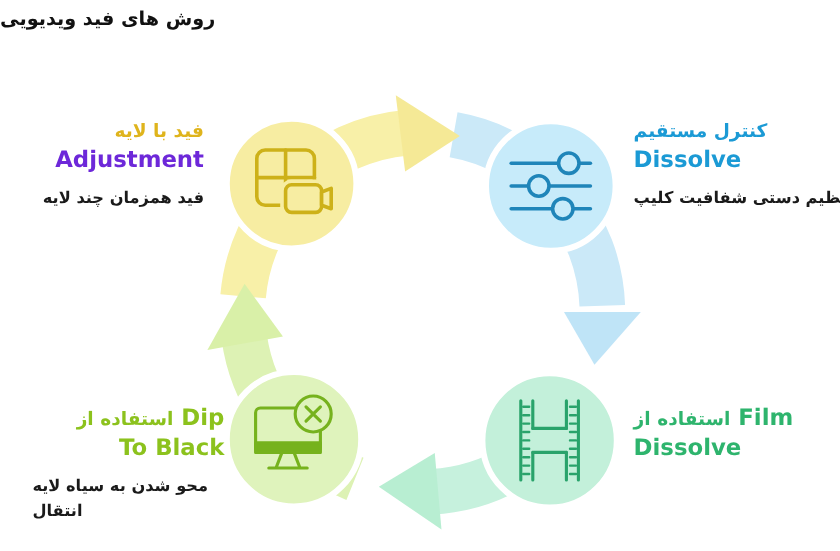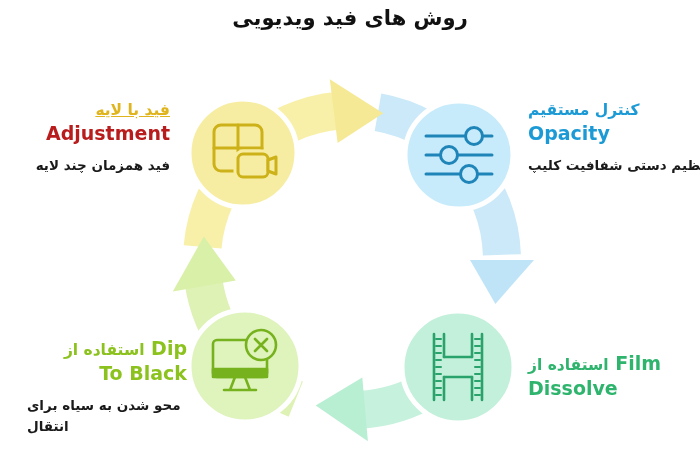--- a/index.html
+++ b/index.html
@@ -1,22 +1,22 @@
 <!DOCTYPE html>
 <html lang="fa"><head>
 <meta charset="utf-8">
 <style>
   html,body{margin:0;padding:0;background:#ffffff;}
   .canvas{
     position:relative;width:700px;height:459px;overflow:hidden;
     font-family:"DejaVu Sans",sans-serif;background:#ffffff;
   }
   .page-title{
-    position:absolute;top:6px;left:0;width:700px;text-align:center;
-    font-size:21px;font-weight:700;color:#111111;margin:0;
+    position:absolute;top:6px;left:0;width:700px;text-align:left;
+    font-size:16px;font-weight:700;color:#111111;margin:0;
   }
   .diagram-svg{position:absolute;left:0;top:0;}
   .node-label{position:absolute;display:flex;flex-direction:column;}
   .node-label.align-right{align-items:flex-end;}
   .node-label.align-left{align-items:flex-start;}
   .node-title{font-size:19px;font-weight:700;line-height:1.3;width:150px;}
   .align-right .node-title{text-align:right;}
   .align-left .node-title{text-align:left;}
   .node-title .fa-part{font-size:15.5px;}
   .node-caption{
@@ -87,42 +87,42 @@
       <rect x="-30" y="-24" width="54" height="37" rx="4"></rect>
       <rect x="-30" y="5" width="54" height="8" fill="#76B21D"></rect>
       <path d="M-8 13 L-13 26 M2 13 L7 26 M-19 26 H13"></path>
       <circle cx="18" cy="-19" r="15" fill="#DFF3BC"></circle>
       <path d="M12 -25 L24 -13 M24 -25 L12 -13"></path>
     </g>
   </svg>
 
   <div class="node-label align-right" style="right:530px;top:96px;">
     <div class="node-title">
-      <span class="fa-part" style="color: rgb(223, 180, 28); text-decoration: underline;">فید با لایه</span>
-      <span class="en-part" style="color: #b91c1c;">Adjustment</span>
+      <span class="fa-part" style="color: rgb(223, 180, 28);">فید با لایه</span>
+      <span class="en-part" style="color: #6d28d9;">Adjustment</span>
     </div>
     <div class="node-caption">فید همزمان چند لایه</div>
   </div>
 
   <div class="node-label align-left" style="left:528px;top:96px;">
     <div class="node-title">
       <span class="fa-part" style="color: rgb(27, 154, 213); margin-top: 40px;">کنترل مستقیم</span>
-      <span class="en-part" style="color: rgb(27, 154, 213);">Opacity</span>
+      <span class="en-part" style="color: rgb(27, 154, 213);">Dissolve</span>
     </div>
     <div class="node-caption">تنظیم دستی شفافیت کلیپ</div>
   </div>
 
-  <div class="node-label align-left" style="left:528px;top:351px;">
+  <div class="node-label align-left" style="left:528px;top:336px;">
     <div class="node-title">
       <span class="fa-part" style="color: rgb(46, 180, 109);">استفاده از</span>
       <span class="en-part" style="color: rgb(46, 180, 109);">Film Dissolve</span>
     </div>
   </div>
 
   <div class="node-label align-right" style="right:513px;top:336px;">
     <div class="node-title">
       <span class="fa-part" style="color: rgb(140, 194, 29);">استفاده از</span>
       <span class="en-part" style="color: rgb(140, 194, 29);">Dip To Black</span>
     </div>
-    <div class="node-caption wrap">محو شدن به سیاه برای انتقال</div>
+    <div class="node-caption wrap">محو شدن به سیاه لایه انتقال</div>
   </div>
 
 </div>
 
 </body></html>

